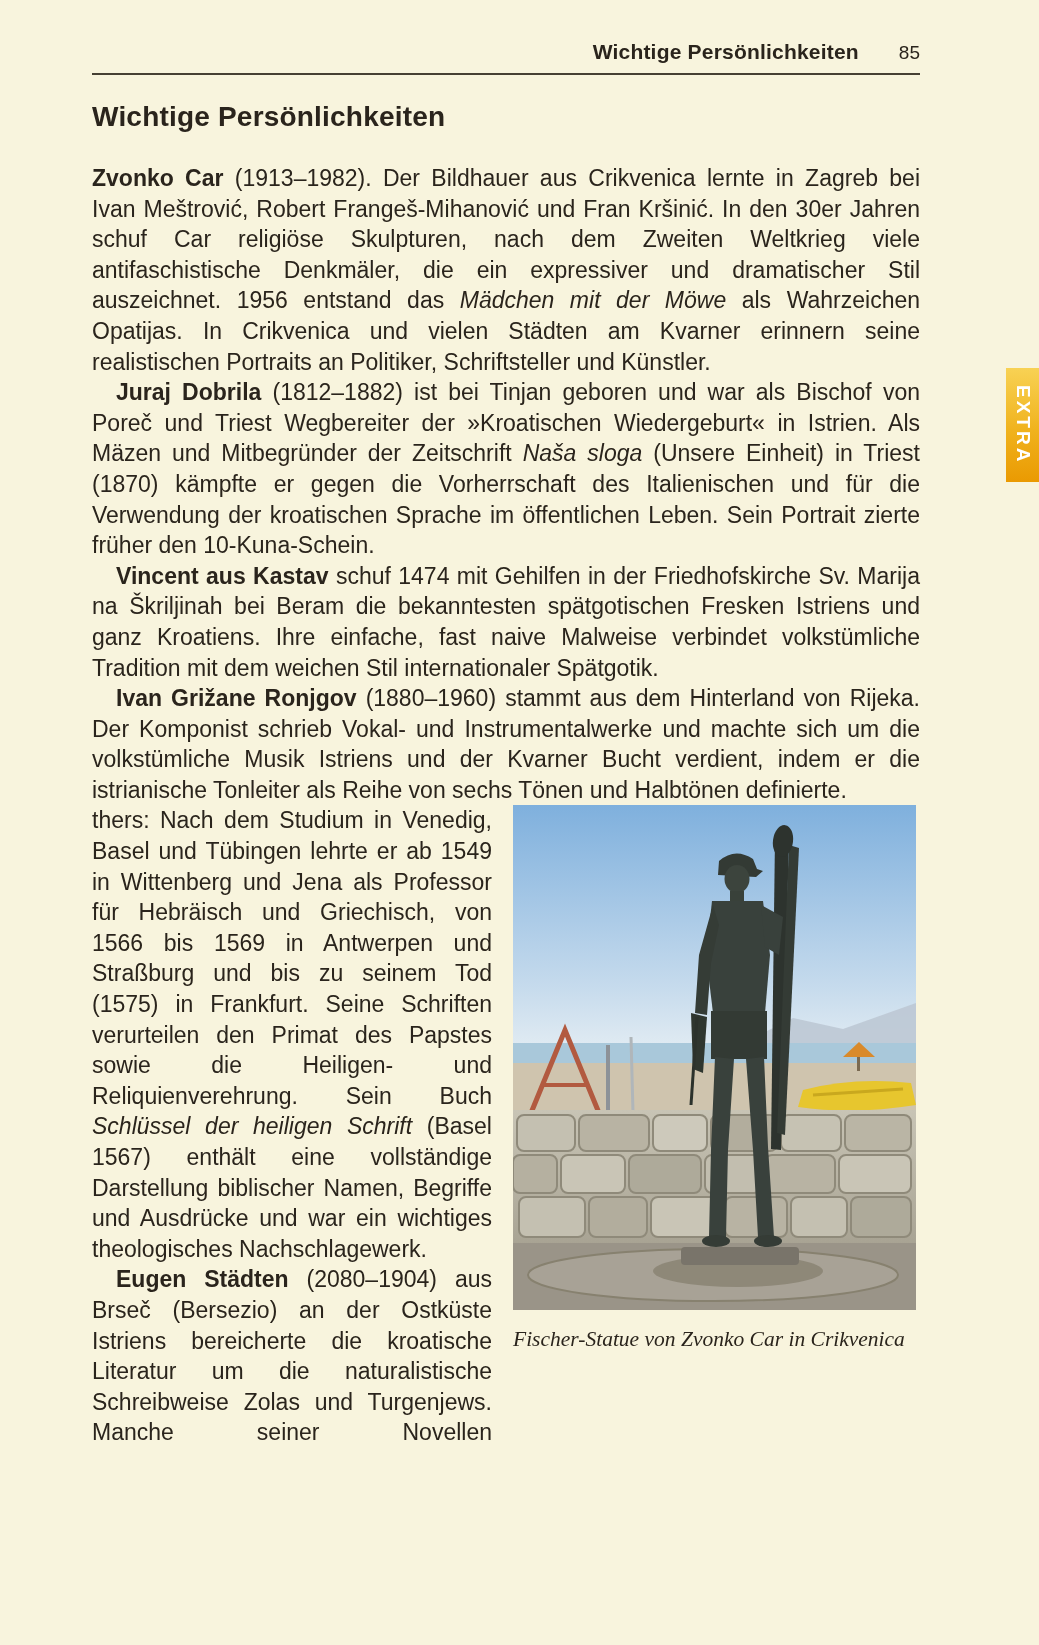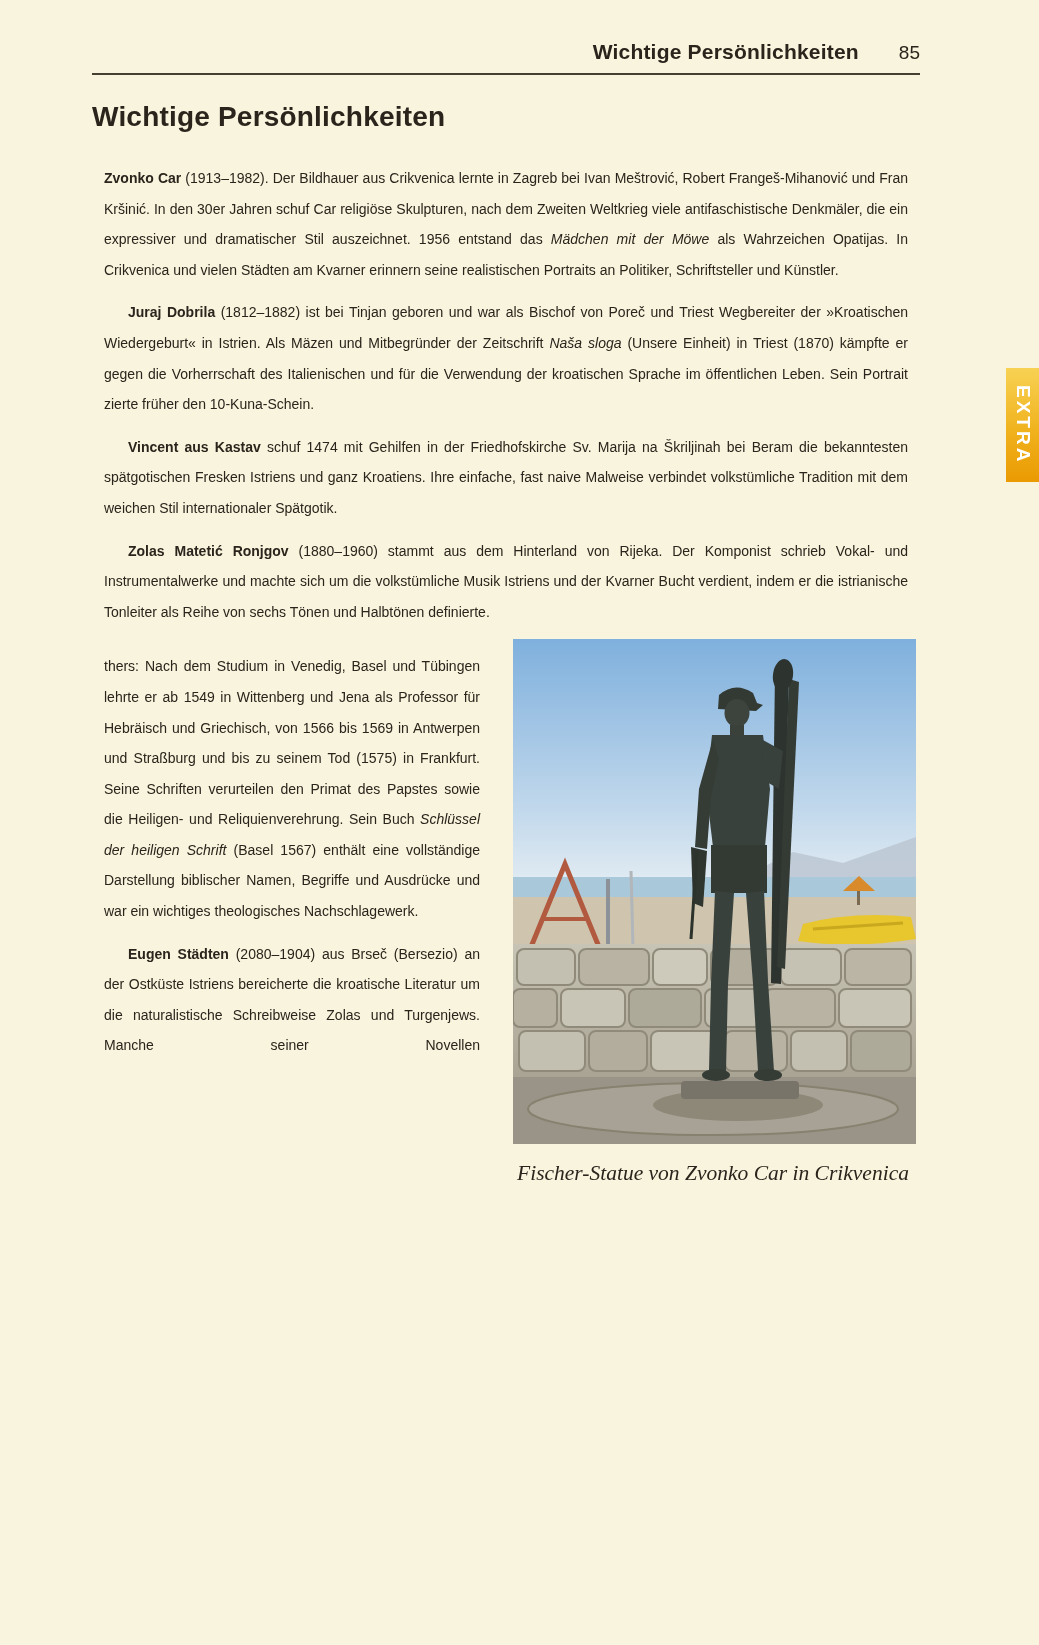--- a/index.html
+++ b/index.html
@@ -22,22 +22,22 @@
   .header-title { font-weight:bold; font-size:21px; letter-spacing:0.2px; }
   .header-num   { font-size:19px; margin-left:40px; }
 
   .page-heading {
     font-size:28px; font-weight:bold;
     margin:26px 0 30px 0;
     letter-spacing:0.2px;
   }
 
   .para {
-    margin:12px;
-    font-size:14px;
+    margin:0;
+    font-size:23px;
     line-height:30.6px;
     text-align:justify;
     hyphens:none;
   }
   .para.indent { text-indent:24px; }
   .para.jlast  { text-align-last:justify; }
   .b { font-weight:bold; }
   .i { font-style:italic; }
 
   .two-col { display:flex; gap:21px; }
@@ -46,21 +46,21 @@
 
   .photo-frame { width:403px; }
   .photo { width:403px; height:505px; display:block; }
 
   .caption {
     margin-top:14px;
     font-family:"Liberation Serif", serif;
     font-style:italic;
     font-size:21.5px;
     line-height:31px;
-    text-align:center;
+    text-align:left;
     max-width:400px;
   }
 
   .extra-tab {
     position:absolute; right:0; top:368px;
     width:33px; height:114px;
     background:linear-gradient(180deg,#f8d254 0%, #f0b21d 55%, #ea9a02 100%);
     display:flex; align-items:center; justify-content:center;
   }
   .extra-tab span {
@@ -86,21 +86,21 @@
       <span class="header-title">Wichtige Persönlichkeiten</span>
       <span class="header-num">85</span>
     </div>
 
     <h1 class="page-heading">Wichtige Persönlichkeiten</h1>
 
     <div>
         <p class="para"><span class="b">Zvonko Car</span><span> (1913–1982). Der Bildhauer aus Crikvenica lernte in Zagreb bei Ivan Meštrović, Robert Frangeš-Mihanović und Fran Kršinić. In den 30er Jahren schuf Car religiöse Skulpturen, nach dem Zweiten Weltkrieg viele antifaschistische Denkmäler, die ein expressiver und dramatischer Stil auszeichnet. 1956 entstand das </span><span class="i">Mädchen mit der Möwe</span><span> als Wahrzeichen Opatijas. In Crikvenica und vielen Städten am Kvarner erinnern seine realistischen Portraits an Politiker, Schriftsteller und Künstler.</span></p>
         <p class="para indent"><span class="b">Juraj Dobrila</span><span> (1812–1882) ist bei Tinjan geboren und war als Bischof von Poreč und Triest Wegbereiter der »Kroatischen Wiedergeburt« in Istrien. Als Mäzen und Mitbegründer der Zeitschrift </span><span class="i">Naša sloga</span><span> (Unsere Einheit) in Triest (1870) kämpfte er gegen die Vorherrschaft des Italienischen und für die Verwendung der kroatischen Sprache im öffentlichen Leben. Sein Portrait zierte früher den 10-Kuna-Schein.</span></p>
         <p class="para indent"><span class="b">Vincent aus Kastav</span><span> schuf 1474 mit Gehilfen in der Friedhofskirche Sv. Marija na Škriljinah bei Beram die bekanntesten spätgotischen Fresken Istriens und ganz Kroatiens. Ihre einfache, fast naive Malweise verbindet volkstümliche Tradition mit dem weichen Stil internationaler Spätgotik.</span></p>
-        <p class="para indent"><span class="b">Zolas Matetić Ronjgov</span><span> (1880–1960) stammt aus dem Hinterland von Rijeka. Der Komponist schrieb Vokal- und Instrumentalwerke und machte sich um die volkstümliche Musik Istriens und der Kvarner Bucht verdient, indem er die istrianische Tonleiter als Reihe von sechs Tönen und Halbtönen definierte.</span></p>
+        <p class="para indent"><span class="b">Ivan Grižane Ronjgov</span><span> (1880–1960) stammt aus dem Hinterland von Rijeka. Der Komponist schrieb Vokal- und Instrumentalwerke und machte sich um die volkstümliche Musik Istriens und der Kvarner Bucht verdient, indem er die istrianische Tonleiter als Reihe von sechs Tönen und Halbtönen definierte.</span></p>
       </div>
 
     <div class="two-col">
       <div class="col-left">
           <p class="para"><span>thers: Nach dem Studium in Venedig, Basel und Tübingen lehrte er ab 1549 in Wittenberg und Jena als Professor für Hebräisch und Griechisch, von 1566 bis 1569 in Antwerpen und Straßburg und bis zu seinem Tod (1575) in Frankfurt. Seine Schriften verurteilen den Primat des Papstes sowie die Heiligen- und Reliquienverehrung. Sein Buch </span><span class="i">Schlüssel der heiligen Schrift</span><span> (Basel 1567) enthält eine vollständige Darstellung biblischer Namen, Begriffe und Ausdrücke und war ein wichtiges theologisches Nachschlagewerk.</span></p>
           <p class="para indent jlast"><span class="b">Eugen Städten</span><span> (2080–1904) aus Brseč (Bersezio) an der Ostküste Istriens bereicherte die kroatische Literatur um die naturalistische Schreibweise Zolas und Turgenjews. Manche seiner Novellen</span></p>
         </div>
 
       <div class="col-right">
         <div class="photo-frame">

